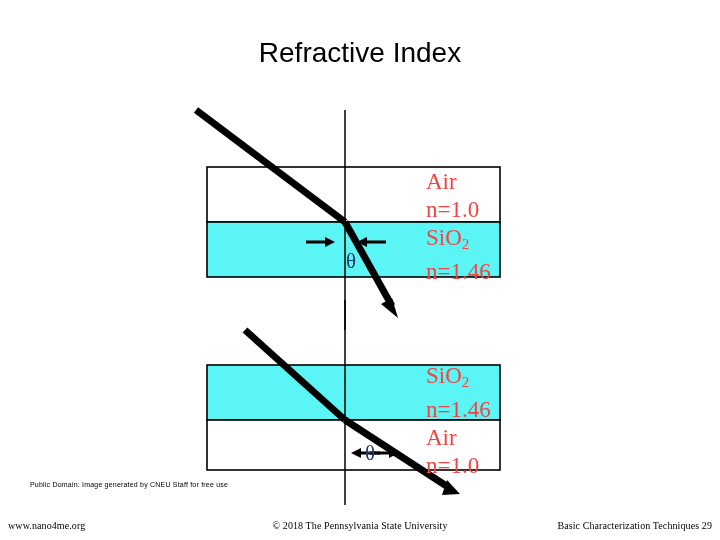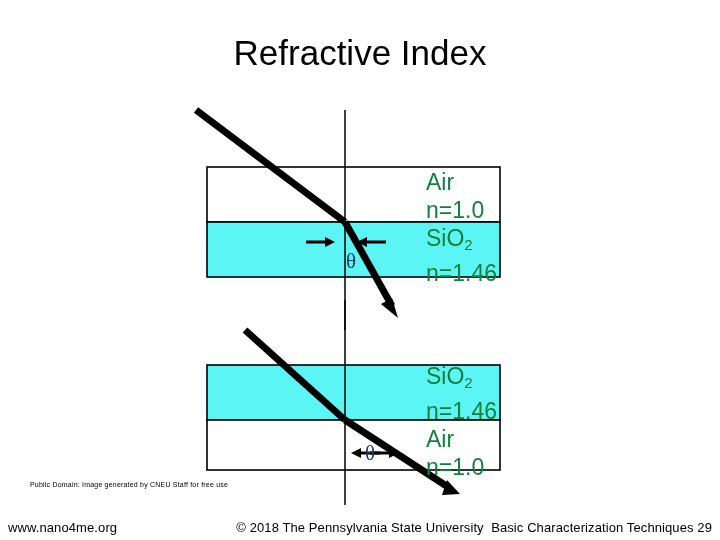--- a/index.html
+++ b/index.html
@@ -21,44 +21,44 @@
     height: 540px;
     background: #ffffff;
   }
   #page-title {
     position: absolute;
     left: 0;
     top: 30px;
     width: 720px;
     text-align: center;
     font-family: "Liberation Sans", sans-serif;
-    font-size: 35px;
+    font-size: 28px;
     font-weight: normal;
     color: #000000;
     letter-spacing: 0px;
     line-height: 46px;
   }
 
   
   .figure {
     position: absolute;
     left: 0;
     top: 0;
     width: 720px;
     height: 540px;
     pointer-events: none;
   }
 
   
   .legend {
     position: absolute;
-    font-family: Liberation Sans, sans-serif;
+    font-family: Liberation Serif, serif;
     font-size: 23px;
     line-height: 28px;
-    color: #15803d;
+    color: #ef4444;
     white-space: nowrap;
   }
   .legend .ln { display: block; }
   .legend sub {
     font-size: 15px;
     vertical-align: -0.28em;
   }
   #legend-top    { left: 426px; top: 168px; }
   #legend-bottom { left: 426px; top: 362px; }
 
@@ -69,22 +69,22 @@
     top: 481px;
     font-family: "Liberation Sans", sans-serif;
     font-size: 7px;
     color: #000000;
     letter-spacing: 0.2px;
     white-space: nowrap;
   }
   .footer-line {
     position: absolute;
     top: 520px;
-    font-family: Liberation Sans, sans-serif;
-    font-size: 13px;
+    font-family: Liberation Serif, serif;
+    font-size: 10px;
     color: #000000;
     letter-spacing: 0.1px;
     white-space: nowrap;
   }
   #footer-left   { left: 8px; }
   #footer-center { left: 0; width: 720px; text-align: center; }
   #footer-right  { right: 8px; text-align: center; }
 </style>
 </head>
 <body>

